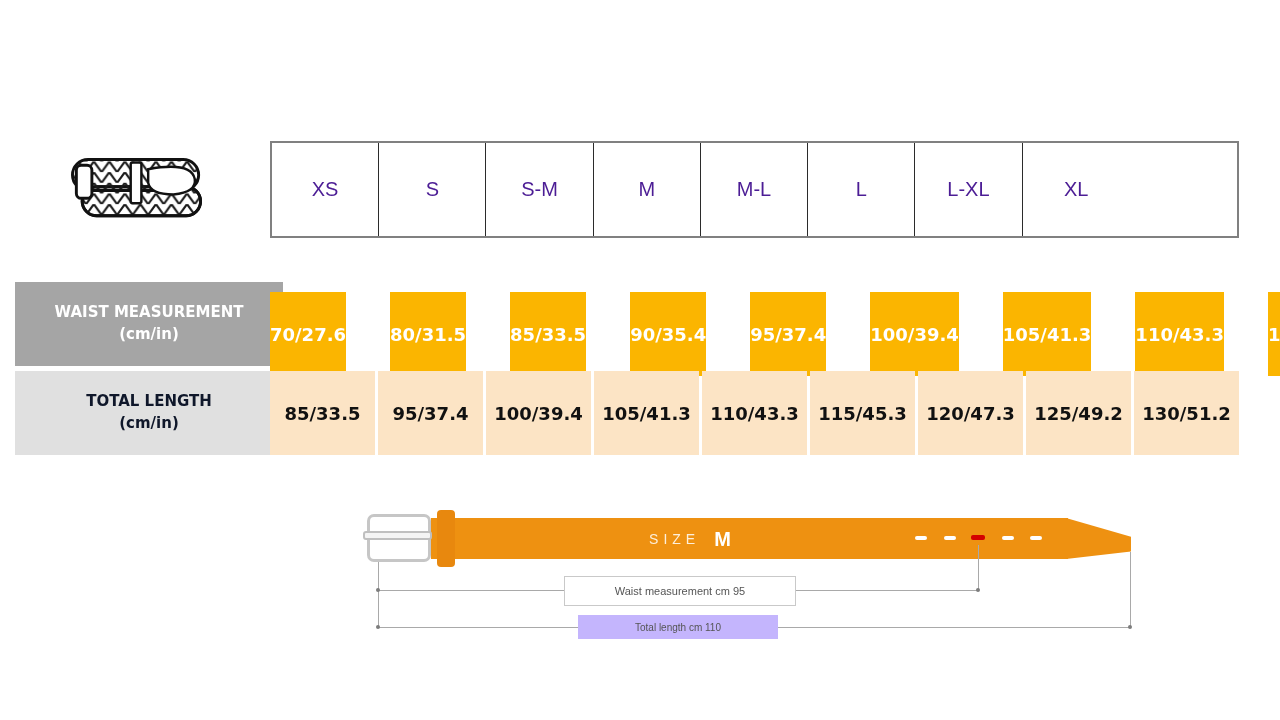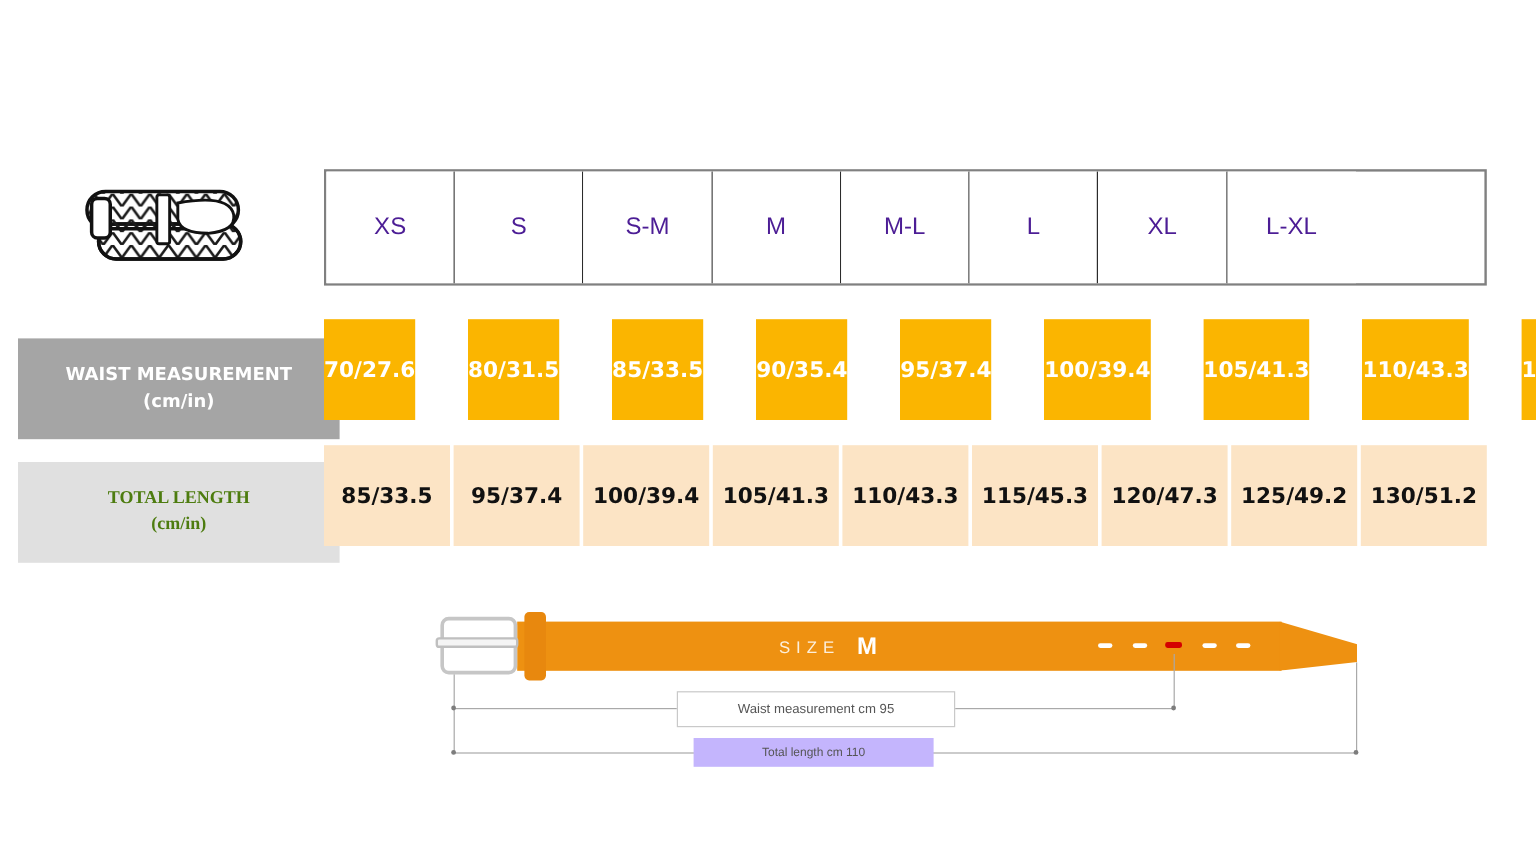--- a/index.html
+++ b/index.html
@@ -16,25 +16,25 @@
     grid-template-columns:repeat(9,1fr);}
   .hcell{display:flex;align-items:center;justify-content:center;
     border-right:1.5px solid #2b2b2b;font-size:20px;color:#4c1d95;background:#fff;}
   .hcell:last-child{border-right:none;}
 
   
   .row-label{position:absolute;left:15px;width:268px;height:84px;display:flex;
     flex-direction:column;align-items:center;justify-content:center;
     font-family:"DejaVu Sans",sans-serif;font-weight:bold;font-size:15px;line-height:1.45;}
   .row-label.waist{top:282px;background:var(--waist-label-bg);color:#fff;}
-  .row-label.total{top:385px;background:var(--total-label-bg);color:#4d7c0f;font-family:Liberation Serif, serif;}
+  .row-label.total{top:371px;background:var(--total-label-bg);color:#0f172a;}
 
   .data-row{position:absolute;left:270px;width:969px;height:84px;display:grid;
     grid-template-columns:repeat(9,1fr);gap:3px;}
-  .data-row.waist{top:266px;gap:44px;}
+  .data-row.waist{top:292px;gap:44px;}
   .data-row.total{top:371px;}
   .dcell{display:flex;align-items:center;justify-content:center;
     font-family:"DejaVu Sans",sans-serif;font-weight:bold;font-size:18px;}
   .waist .dcell{background:var(--waist-cell);color:#fff;}
   .total .dcell{background:var(--total-cell);color:#111;}
 
   
   .belt-illustration{position:absolute;left:55px;top:140px;}
 
   
@@ -82,22 +82,22 @@
     <path d="M96 30 Q140 22 144 40 Q146 54 122 56 Q98 56 96 44 Z" fill="#fff" stroke="#111" stroke-width="2.5"></path>
   </svg>
 
   <div class="size-header">
     <div class="hcell">XS</div>
     <div class="hcell">S</div>
     <div class="hcell">S-M</div>
     <div class="hcell">M</div>
     <div class="hcell">M-L</div>
     <div class="hcell">L</div>
+    <div class="hcell">L-XL</div>
     <div class="hcell">XL</div>
-    <div class="hcell">L-XL</div>
   </div>
 
   <div class="row-label waist">
     <div>WAIST MEASUREMENT</div>
     <div>(cm/in)</div>
   </div>
   <div class="data-row waist">
     <div class="dcell">70/27.6</div>
     <div class="dcell">80/31.5</div>
     <div class="dcell">85/33.5</div>

